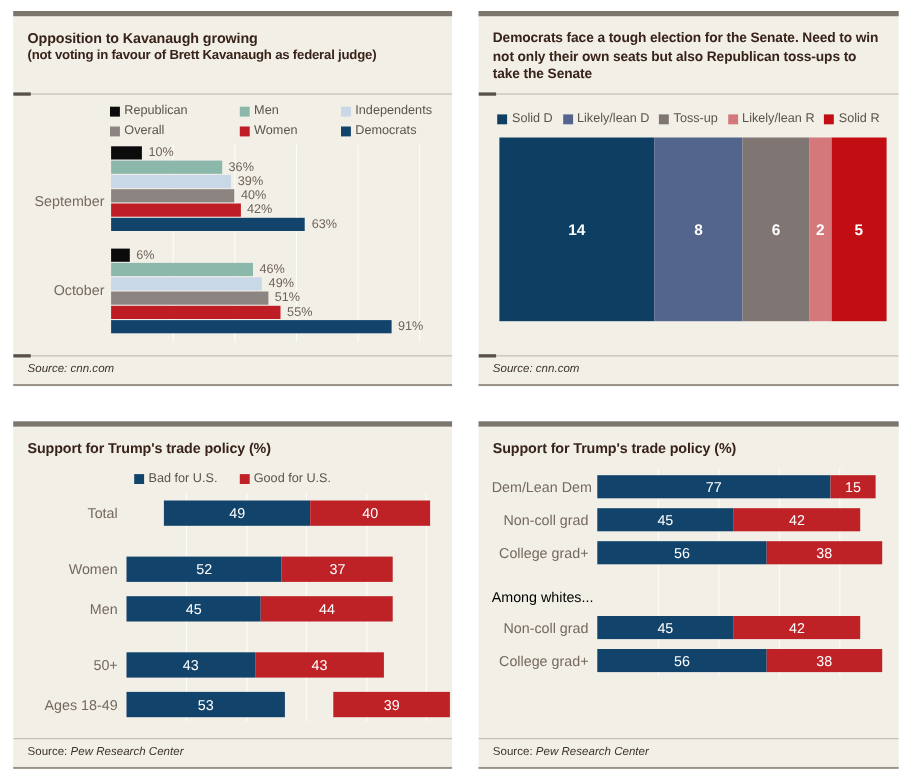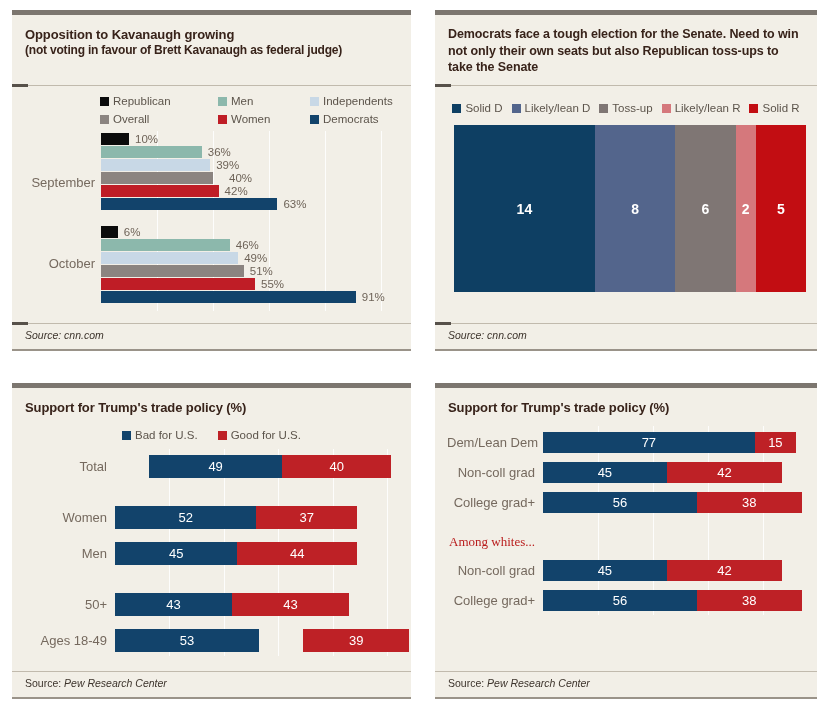--- a/index.html
+++ b/index.html
@@ -39,21 +39,21 @@
   
   #sen-bar{display:flex;height:167px;margin:11px 11px 0 19px;font-weight:bold;}
   .sen-seg{display:flex;align-items:center;justify-content:center;color:#ffffff;font-size:14px;}
 
   
   .trade-chart{position:relative;}
   #trade1-chart{margin:14px 10px 0 13px;}
   #trade2-chart{margin:16px 6px 0 12px;}
   .trow{display:flex;align-items:center;position:relative;}
   .trow-label{text-align:right;font-size:13px;color:#75695e;flex:none;white-space:nowrap;}
-  .trow-heading .trow-label{color:#b91c1c;font-family:Liberation Serif, serif;}
+  .trow-heading .trow-label{color:#000000;}
   .tbar{display:flex;height:100%;}
   .seg{display:flex;align-items:center;justify-content:center;color:#ffffff;font-size:13px;overflow:hidden;}
   .grid-layer{position:absolute;top:-6px;bottom:-4px;}
 
   
   .source-block{position:absolute;left:0;right:0;bottom:0;}
   .ssep{height:1px;background:#c1baad;position:relative;}
   .top .ssep::before{content:"";position:absolute;left:0;top:-1px;height:3px;width:16px;background:#57514a;}
   .source-text{font-size:10.5px;color:#3c332b;padding:5px 13px 8px 13px;}
   .src-val{font-style:italic;}
@@ -109,21 +109,21 @@
           <div class="gridline" style="left: 300px;"></div>
           <div class="gridline" style="left: 356px;"></div>
           <div class="cat-label" style="top: 44px;">September</div>
           <div class="hbar" style="top: 2px; left: 76px; width: 28px; height: 12px; background: rgb(11, 11, 11);"></div>
           <div class="bar-value" style="top: 2px; left: 110px;">10%</div>
           <div class="hbar" style="top: 15px; left: 76px; width: 100.8px; height: 12px; background: rgb(140, 184, 172);"></div>
           <div class="bar-value" style="top: 15px; left: 182.8px;">36%</div>
           <div class="hbar" style="top: 28px; left: 76px; width: 109.2px; height: 12px; background: rgb(200, 216, 230);"></div>
           <div class="bar-value" style="top: 28px; left: 191.2px;">39%</div>
           <div class="hbar" style="top: 41px; left: 76px; width: 112px; height: 12px; background: rgb(139, 132, 128);"></div>
-          <div class="bar-value" style="top: 41px; left: 204px;">40%</div>
+          <div class="bar-value" style="top: 41px; left: 194px;">40%</div>
           <div class="hbar" style="top: 54px; left: 76px; width: 117.6px; height: 12px; background: rgb(191, 29, 38);"></div>
           <div class="bar-value" style="top: 54px; left: 199.6px;">42%</div>
           <div class="hbar" style="top: 67px; left: 76px; width: 176.4px; height: 12px; background: rgb(18, 67, 107);"></div>
           <div class="bar-value" style="top: 67px; left: 258.4px;">63%</div>
           <div class="cat-label" style="top: 125px;">October</div>
           <div class="hbar" style="top: 95px; left: 76px; width: 16.8px; height: 12px; background: rgb(11, 11, 11);"></div>
           <div class="bar-value" style="top: 95px; left: 98.8px;">6%</div>
           <div class="hbar" style="top: 108px; left: 76px; width: 128.8px; height: 12px; background: rgb(140, 184, 172);"></div>
           <div class="bar-value" style="top: 108px; left: 210.8px;">46%</div>
           <div class="hbar" style="top: 121px; left: 76px; width: 137.2px; height: 12px; background: rgb(200, 216, 230);"></div>

